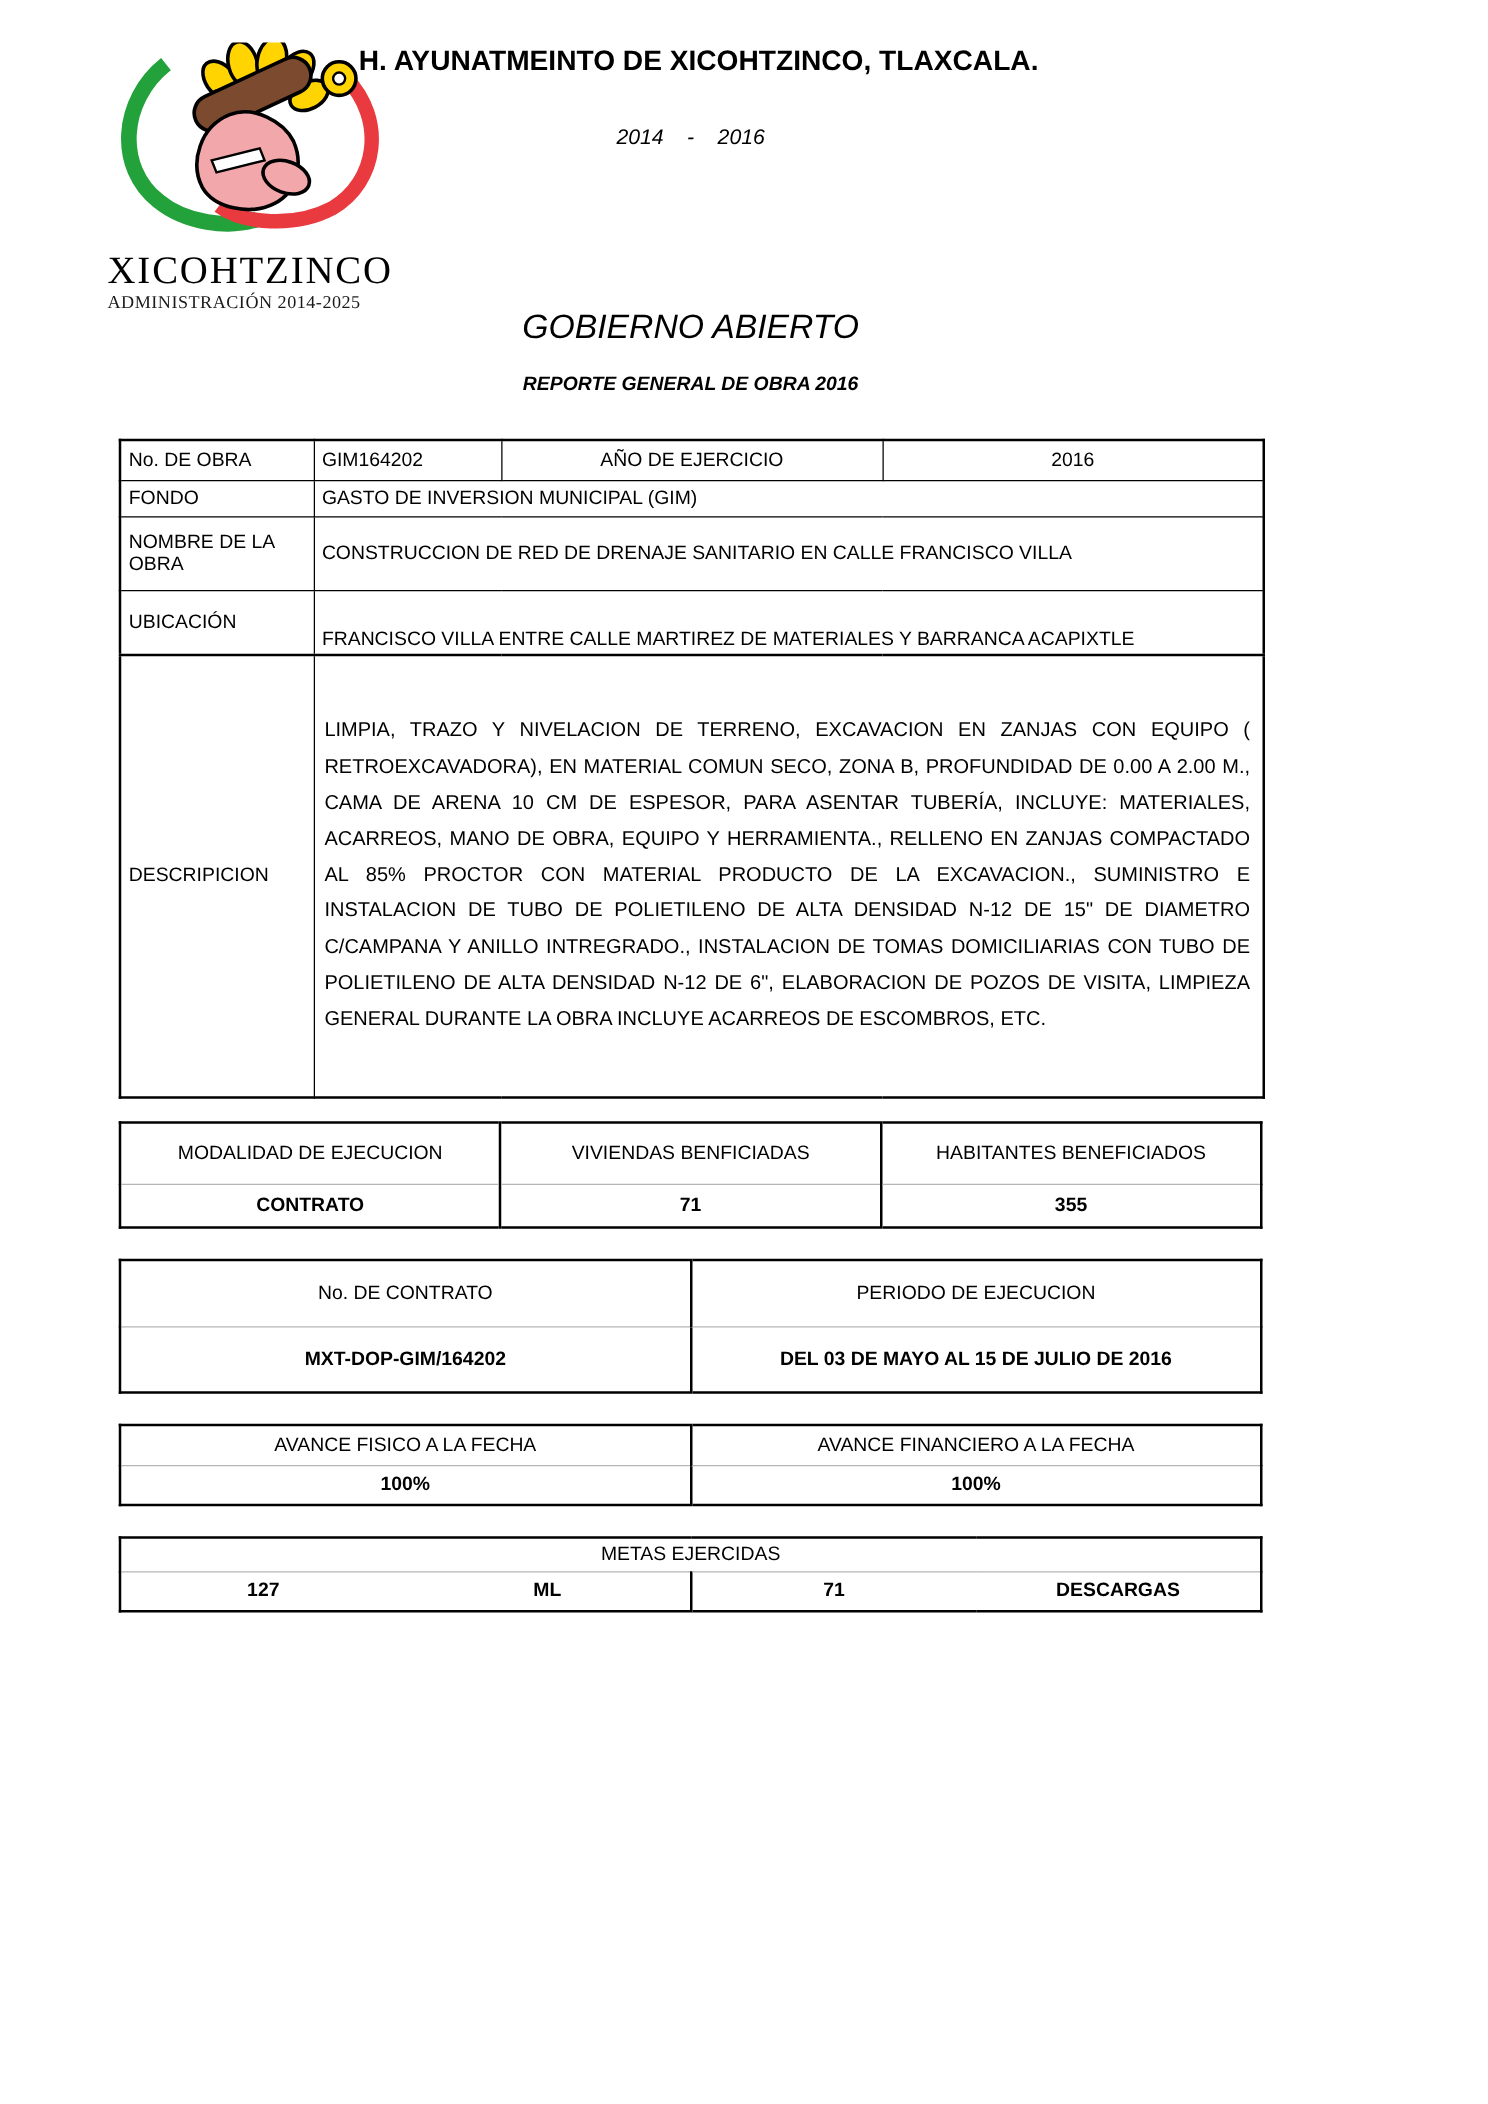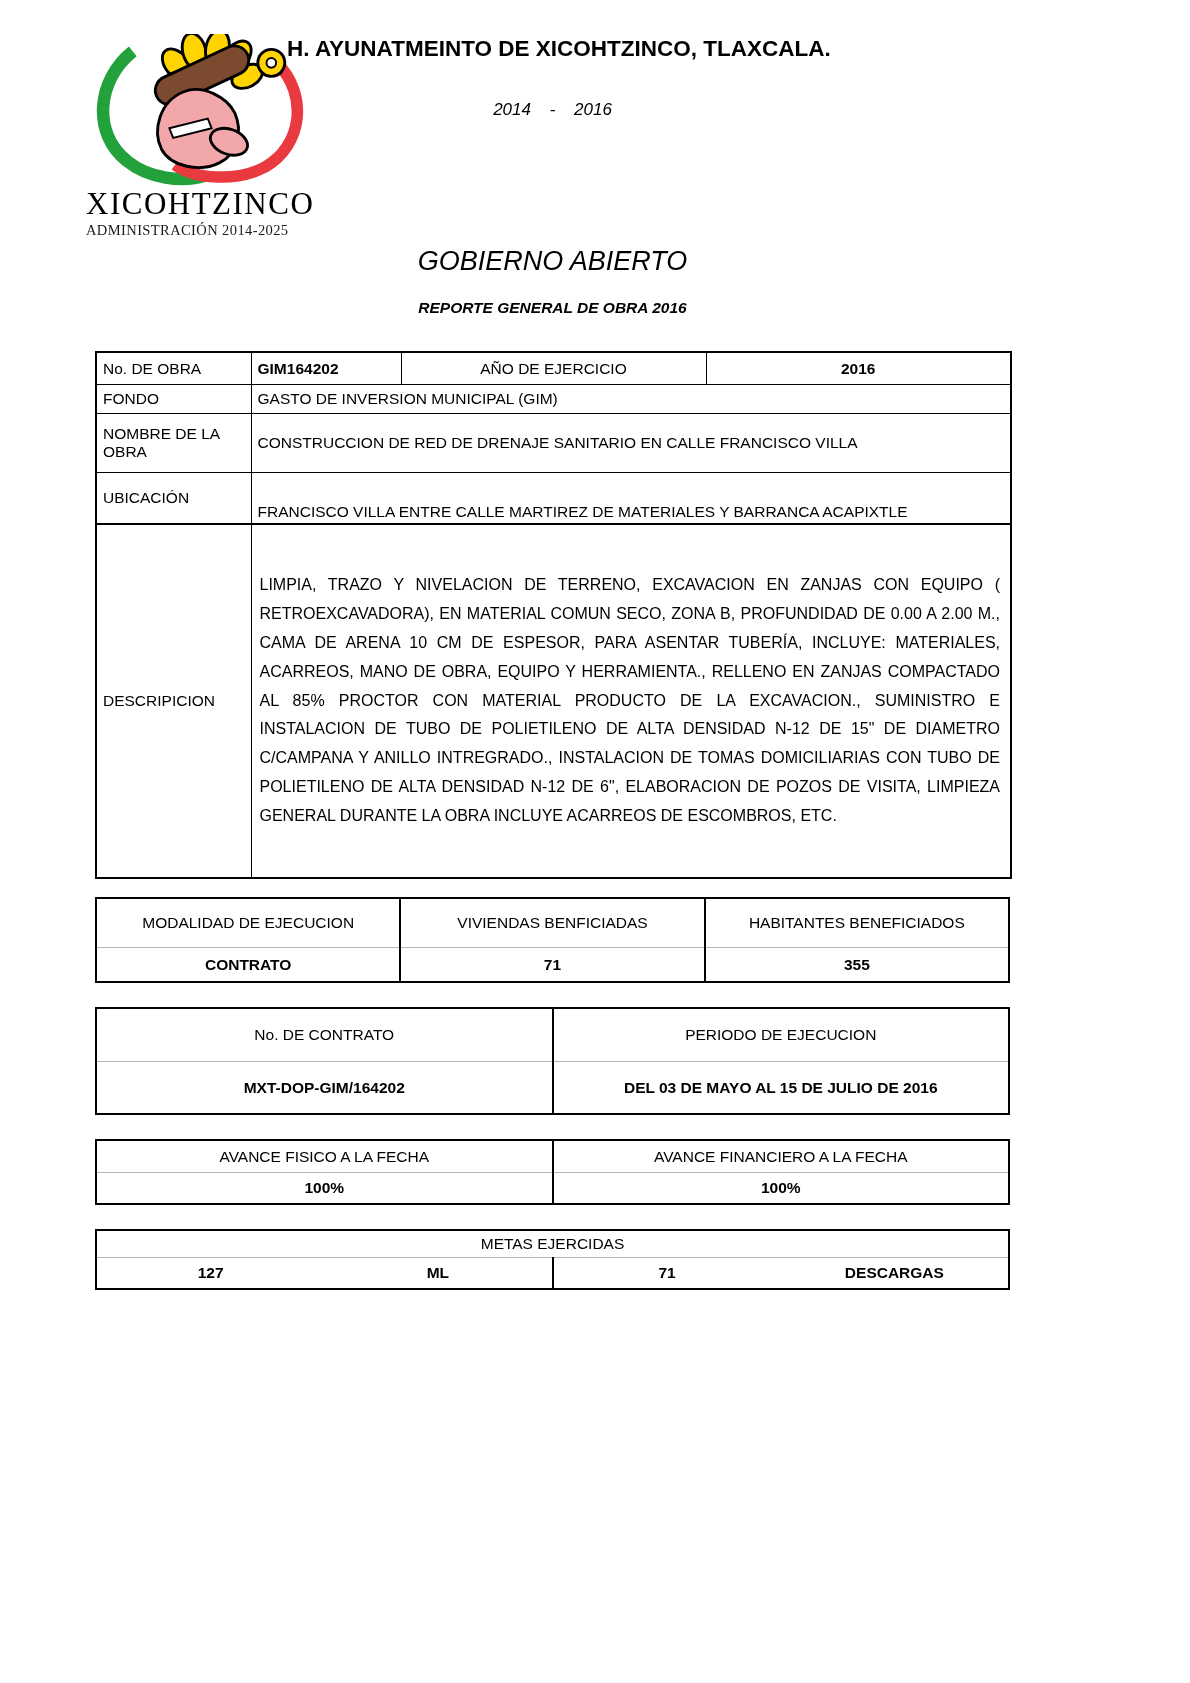--- a/index.html
+++ b/index.html
@@ -3,36 +3,36 @@
 <meta charset="utf-8">
 <style>
   html,body {margin:0; padding:0; background:#ffffff;}
   .page {position:relative; width:1190px; height:1683px; background:#fff;
          font-family:"Liberation Sans", sans-serif; color:#000; overflow:hidden;}
 
   
   .logo {position:absolute; left:86px; top:34px; width:232px;}
   .logo svg {display:block; margin-left:6px;}
   .logo-name {font-family:"Liberation Serif", serif; font-size:31px; letter-spacing:1.5px;
-              margin-top:0px; white-space:nowrap;}
+              margin-top:12px; white-space:nowrap;}
   .logo-sub  {font-family:"Liberation Serif", serif; font-size:14.5px; letter-spacing:0.4px;
               color:#1a1a1a; white-space:nowrap;}
   .header-title {position:absolute; left:287px; top:36px; margin:0;
                  font-size:22.5px; font-weight:bold; white-space:nowrap;}
   .period {position:absolute; left:95px; top:100px; width:915px; text-align:center;
            font-style:italic; font-size:17px; word-spacing:14px;}
 
   
   .content {position:absolute; left:95px; top:0; width:915px;}
   .doc-title    {margin-top:246px; text-align:center; font-style:italic; font-size:27px;}
   .doc-subtitle {margin-top:22px;  text-align:center; font-style:italic; font-weight:bold; font-size:15.5px;}
 
   table {border-collapse:collapse; width:915px; table-layout:fixed; font-size:15.5px;padding-left:12px;}
   td {padding:0 6px; overflow:hidden;}
-  .bold {font-weight:bold;}
+  .bold {font-weight:normal;}
   .center {text-align:center;}
 
   
   .obra {margin-top:34px; border:2px solid #000;}
   .obra td {border:1px solid #000; vertical-align:middle;}
   .obra col.c1 {width:155px;} .obra col.c2 {width:150px;}
   .obra col.c3 {width:305px;} .obra col.c4 {width:305px;}
   .obra .r1 td {height:31px;}
   .obra .r2 td {height:28px;}
   .obra .r3 td {height:58px;}

